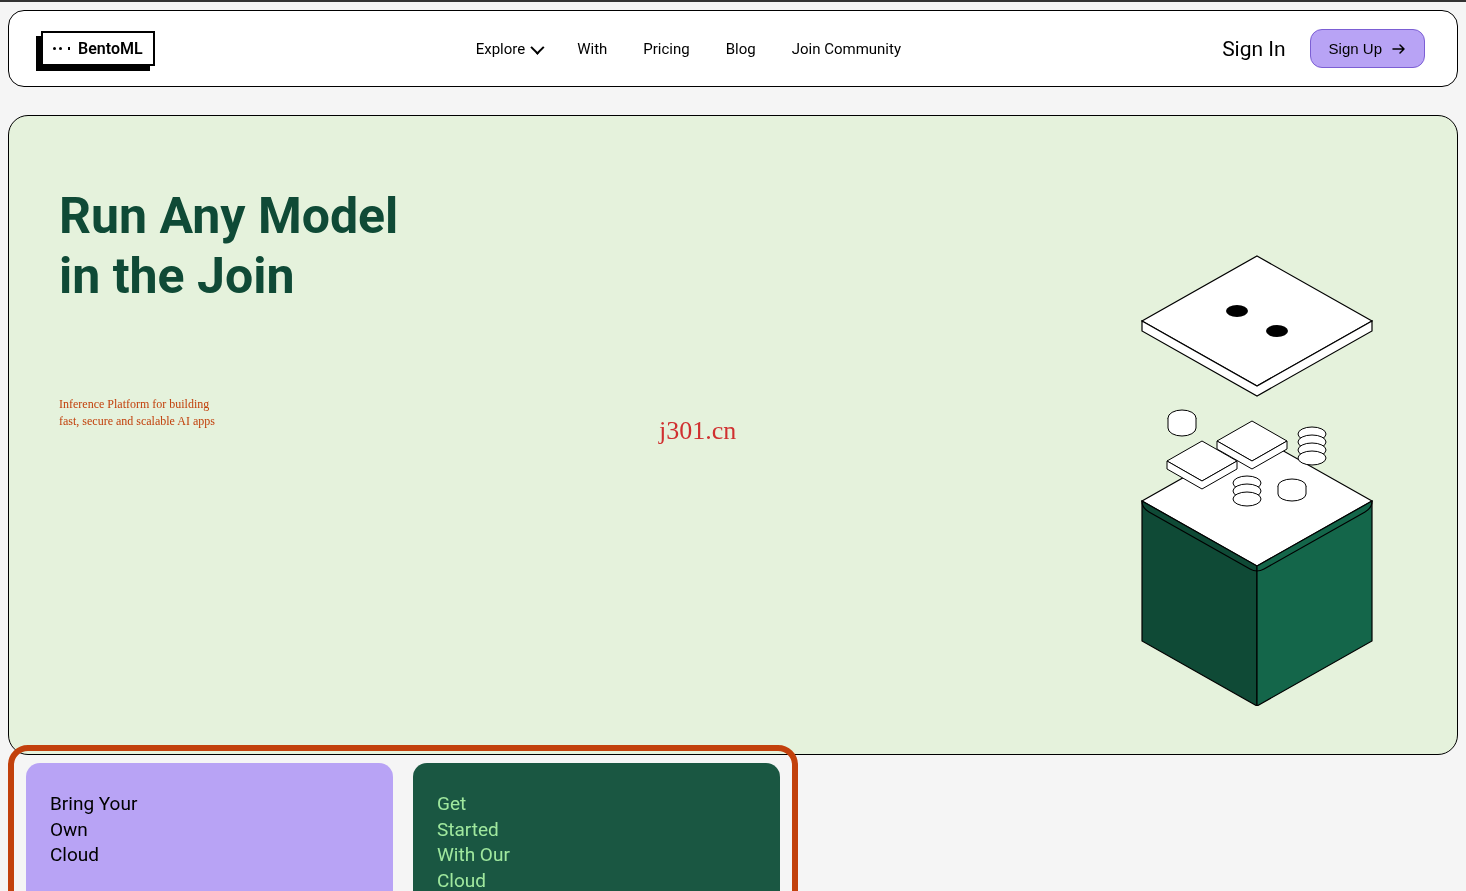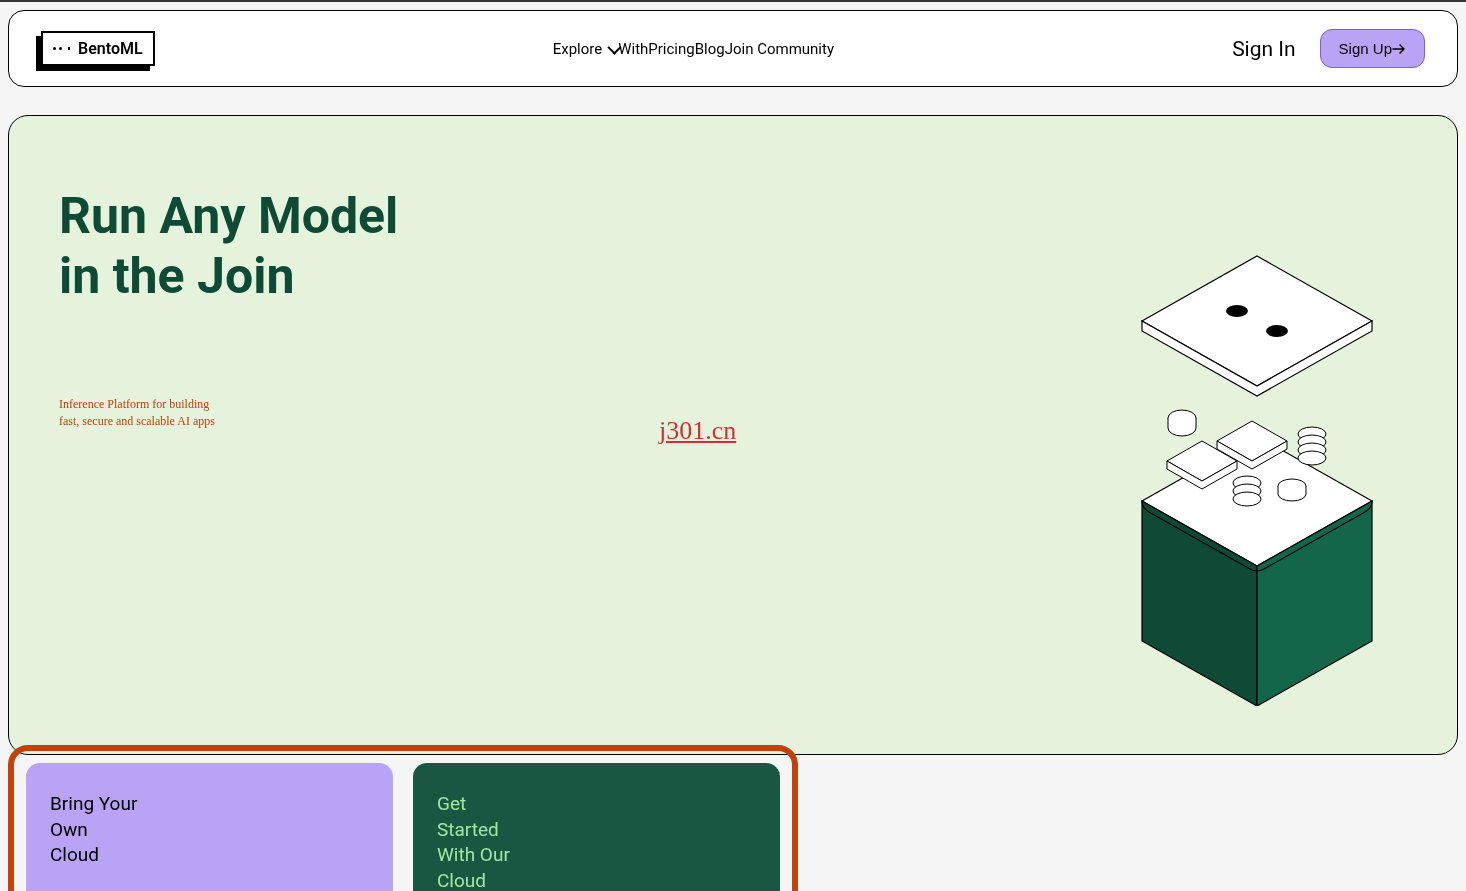--- a/index.html
+++ b/index.html
@@ -59,20 +59,21 @@
     }
     .logo-dot {
       width: 3px;
       height: 3px;
       background: #000;
       border-radius: 50%;
     }
     .nav {
       display: flex;
       align-items: flex-start;
+      gap: 36px;
     }
     .nav-item {
       color: #000;
       font-size: 15px;
       cursor: pointer;
       display: flex;
       align-items: center;
       gap: 6px;
     }
     .chevron-down {
@@ -96,20 +97,21 @@
     .signup {
       background: #b8a3f5;
       border: 1px solid #7c5fd4;
       border-radius: 12px;
       padding: 10px 18px;
       font-size: 15px;
       color: #000;
       cursor: pointer;
       display: flex;
       align-items: center;
+      gap: 10px;
     }
     .arrow-right-icon {
       display: inline-flex;
       align-items: center;
     }
     .hero {
       margin: 28px 8px 0 8px;
       background: #e5f2dc;
       border: 1px solid #000;
       border-radius: 20px;
@@ -131,21 +133,20 @@
       max-width: 350px;
       font-family: Liberation Serif, serif;
     }
     .watermark {
       position: absolute;
       left: 650px;
       top: 300px;
       color: #d03030;
       font-size: 26px;
       font-family: Georgia, serif;
-      text-decoration: underline;
     }
     .hero-illustration {
       position: absolute;
       right: 70px;
       top: 130px;
       width: 260px;
       height: 460px;
     }
     .cards-container {
       margin: 0 8px;

